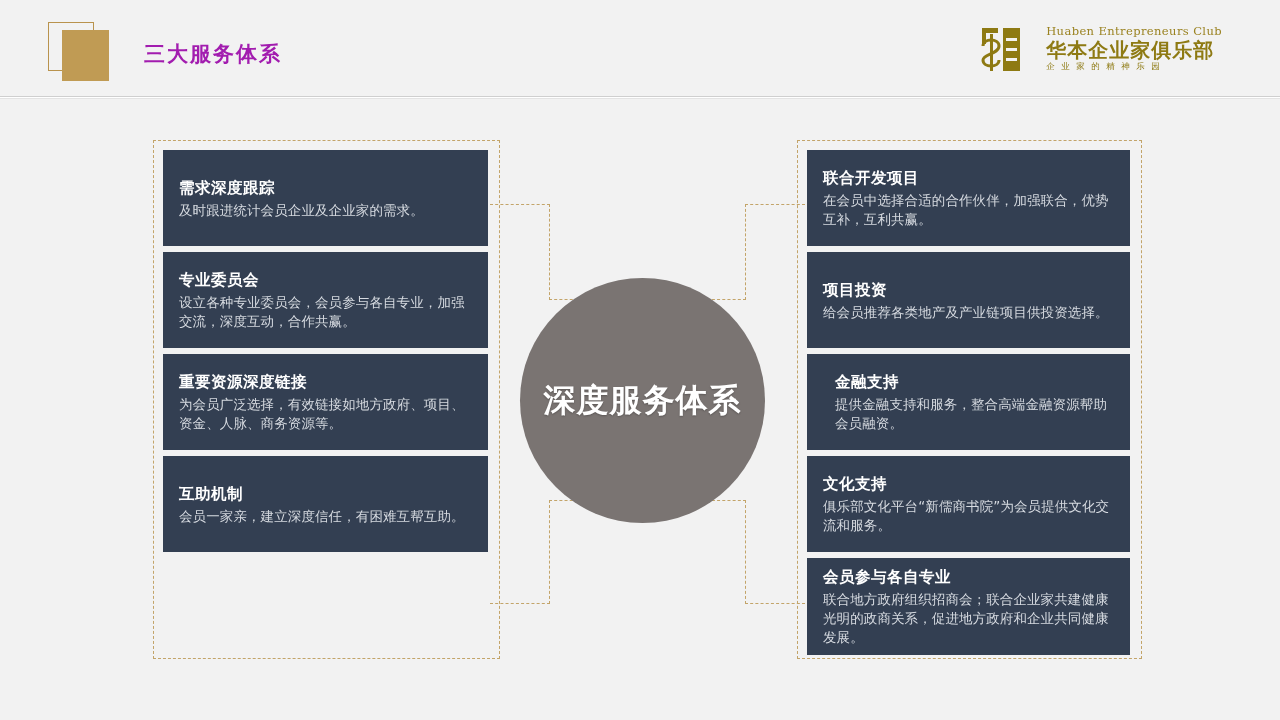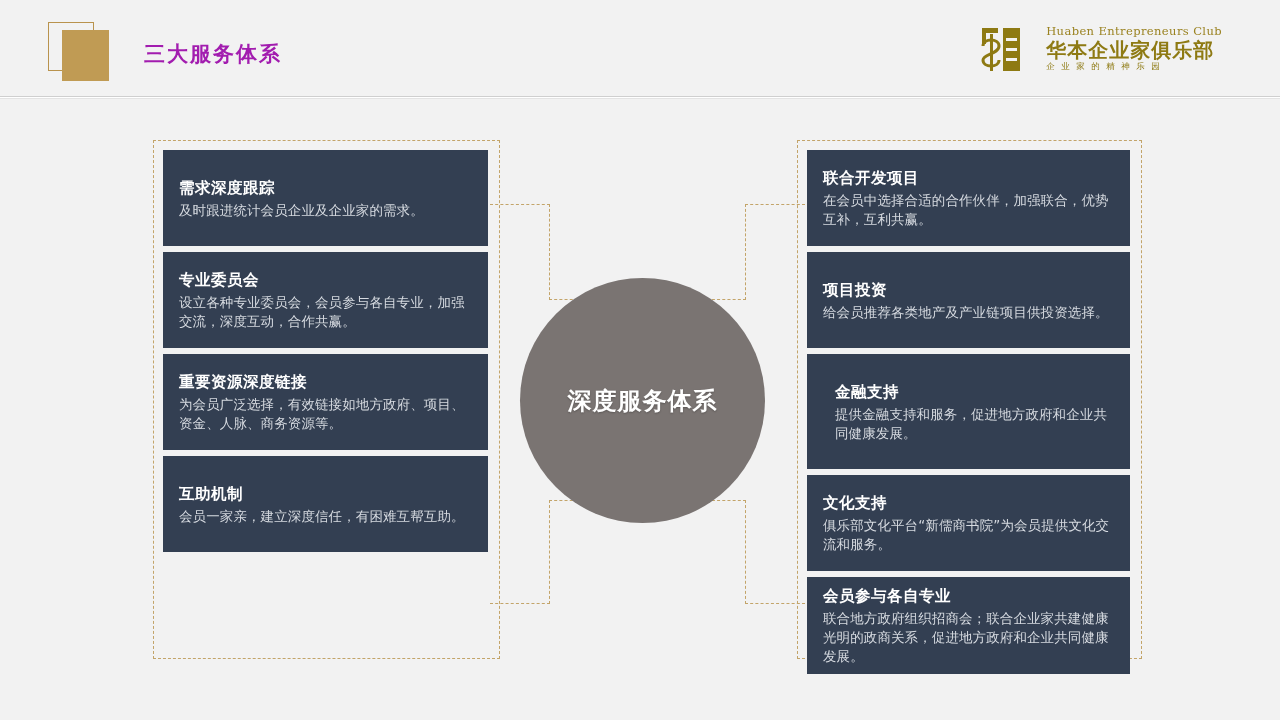--- a/index.html
+++ b/index.html
@@ -84,21 +84,21 @@
   #rc-h4{left:745px;top:603px;width:60px;height:0;border-top-width:1px;}
 
   
   .circle{
     position:absolute;left:520px;top:278px;width:245px;height:245px;
     border-radius:50%;background:#7a7472;
     display:flex;align-items:center;justify-content:center;
     z-index:5;
   }
   .circle-label{
-    color:#ffffff;font-size:24px;font-weight:bold;letter-spacing:1px;
+    color:#ffffff;font-size:32px;font-weight:bold;letter-spacing:1px;
     text-shadow:0 1px 2px rgba(0,0,0,.25);
     white-space:nowrap;
   }
 
   
   .col{position:absolute;display:flex;flex-direction:column;gap:6px;z-index:3;}
   #col-left{left:163px;top:150px;width:325px;}
   #col-right{left:807px;top:150px;width:323px;}
 
   .card{
@@ -117,21 +117,21 @@
 
   
   #col-left  .card:nth-child(1){height:96px;}
   #col-left  .card:nth-child(2){height:96px;}
   #col-left  .card:nth-child(3){height:96px;}
   #col-left  .card:nth-child(4){height:96px;}
   #col-left  .card:nth-child(5){height:76px;}
 
   #col-right .card:nth-child(1){height:96px;}
   #col-right .card:nth-child(2){height:96px;}
-  #col-right .card:nth-child(3){height:115px;padding-left:28px;}
+  #col-right .card:nth-child(3){height:96px;padding-left:28px;}
   #col-right .card:nth-child(4){height:96px;}
   #col-right .card:nth-child(5){height:97px;}
 </style>
 </head>
 <body>
 
 <div class="header">
   <div class="deco-outline"></div>
   <div class="deco-fill"></div>
   <div class="page-title">三大服务体系</div>
@@ -209,21 +209,21 @@
     <div class="card-desc">在会员中选择合适的合作伙伴，加强联合，优势互补，互利共赢。</div>
   </div>
 
   <div class="card">
     <div class="card-title">项目投资</div>
     <div class="card-desc">给会员推荐各类地产及产业链项目供投资选择。</div>
   </div>
 
   <div class="card">
     <div class="card-title">金融支持</div>
-    <div class="card-desc">提供金融支持和服务，促进地方政府和企业共同健康发展。</div>
+    <div class="card-desc">提供金融支持和服务，整合高端金融资源帮助会员融资。</div>
   </div>
 
   <div class="card">
     <div class="card-title">文化支持</div>
     <div class="card-desc">俱乐部文化平台“新儒商书院”为会员提供文化交流和服务。</div>
   </div>
 
   <div class="card">
     <div class="card-title">会员参与各自专业</div>
     <div class="card-desc">联合地方政府组织招商会；联合企业家共建健康光明的政商关系，促进地方政府和企业共同健康发展。</div>

